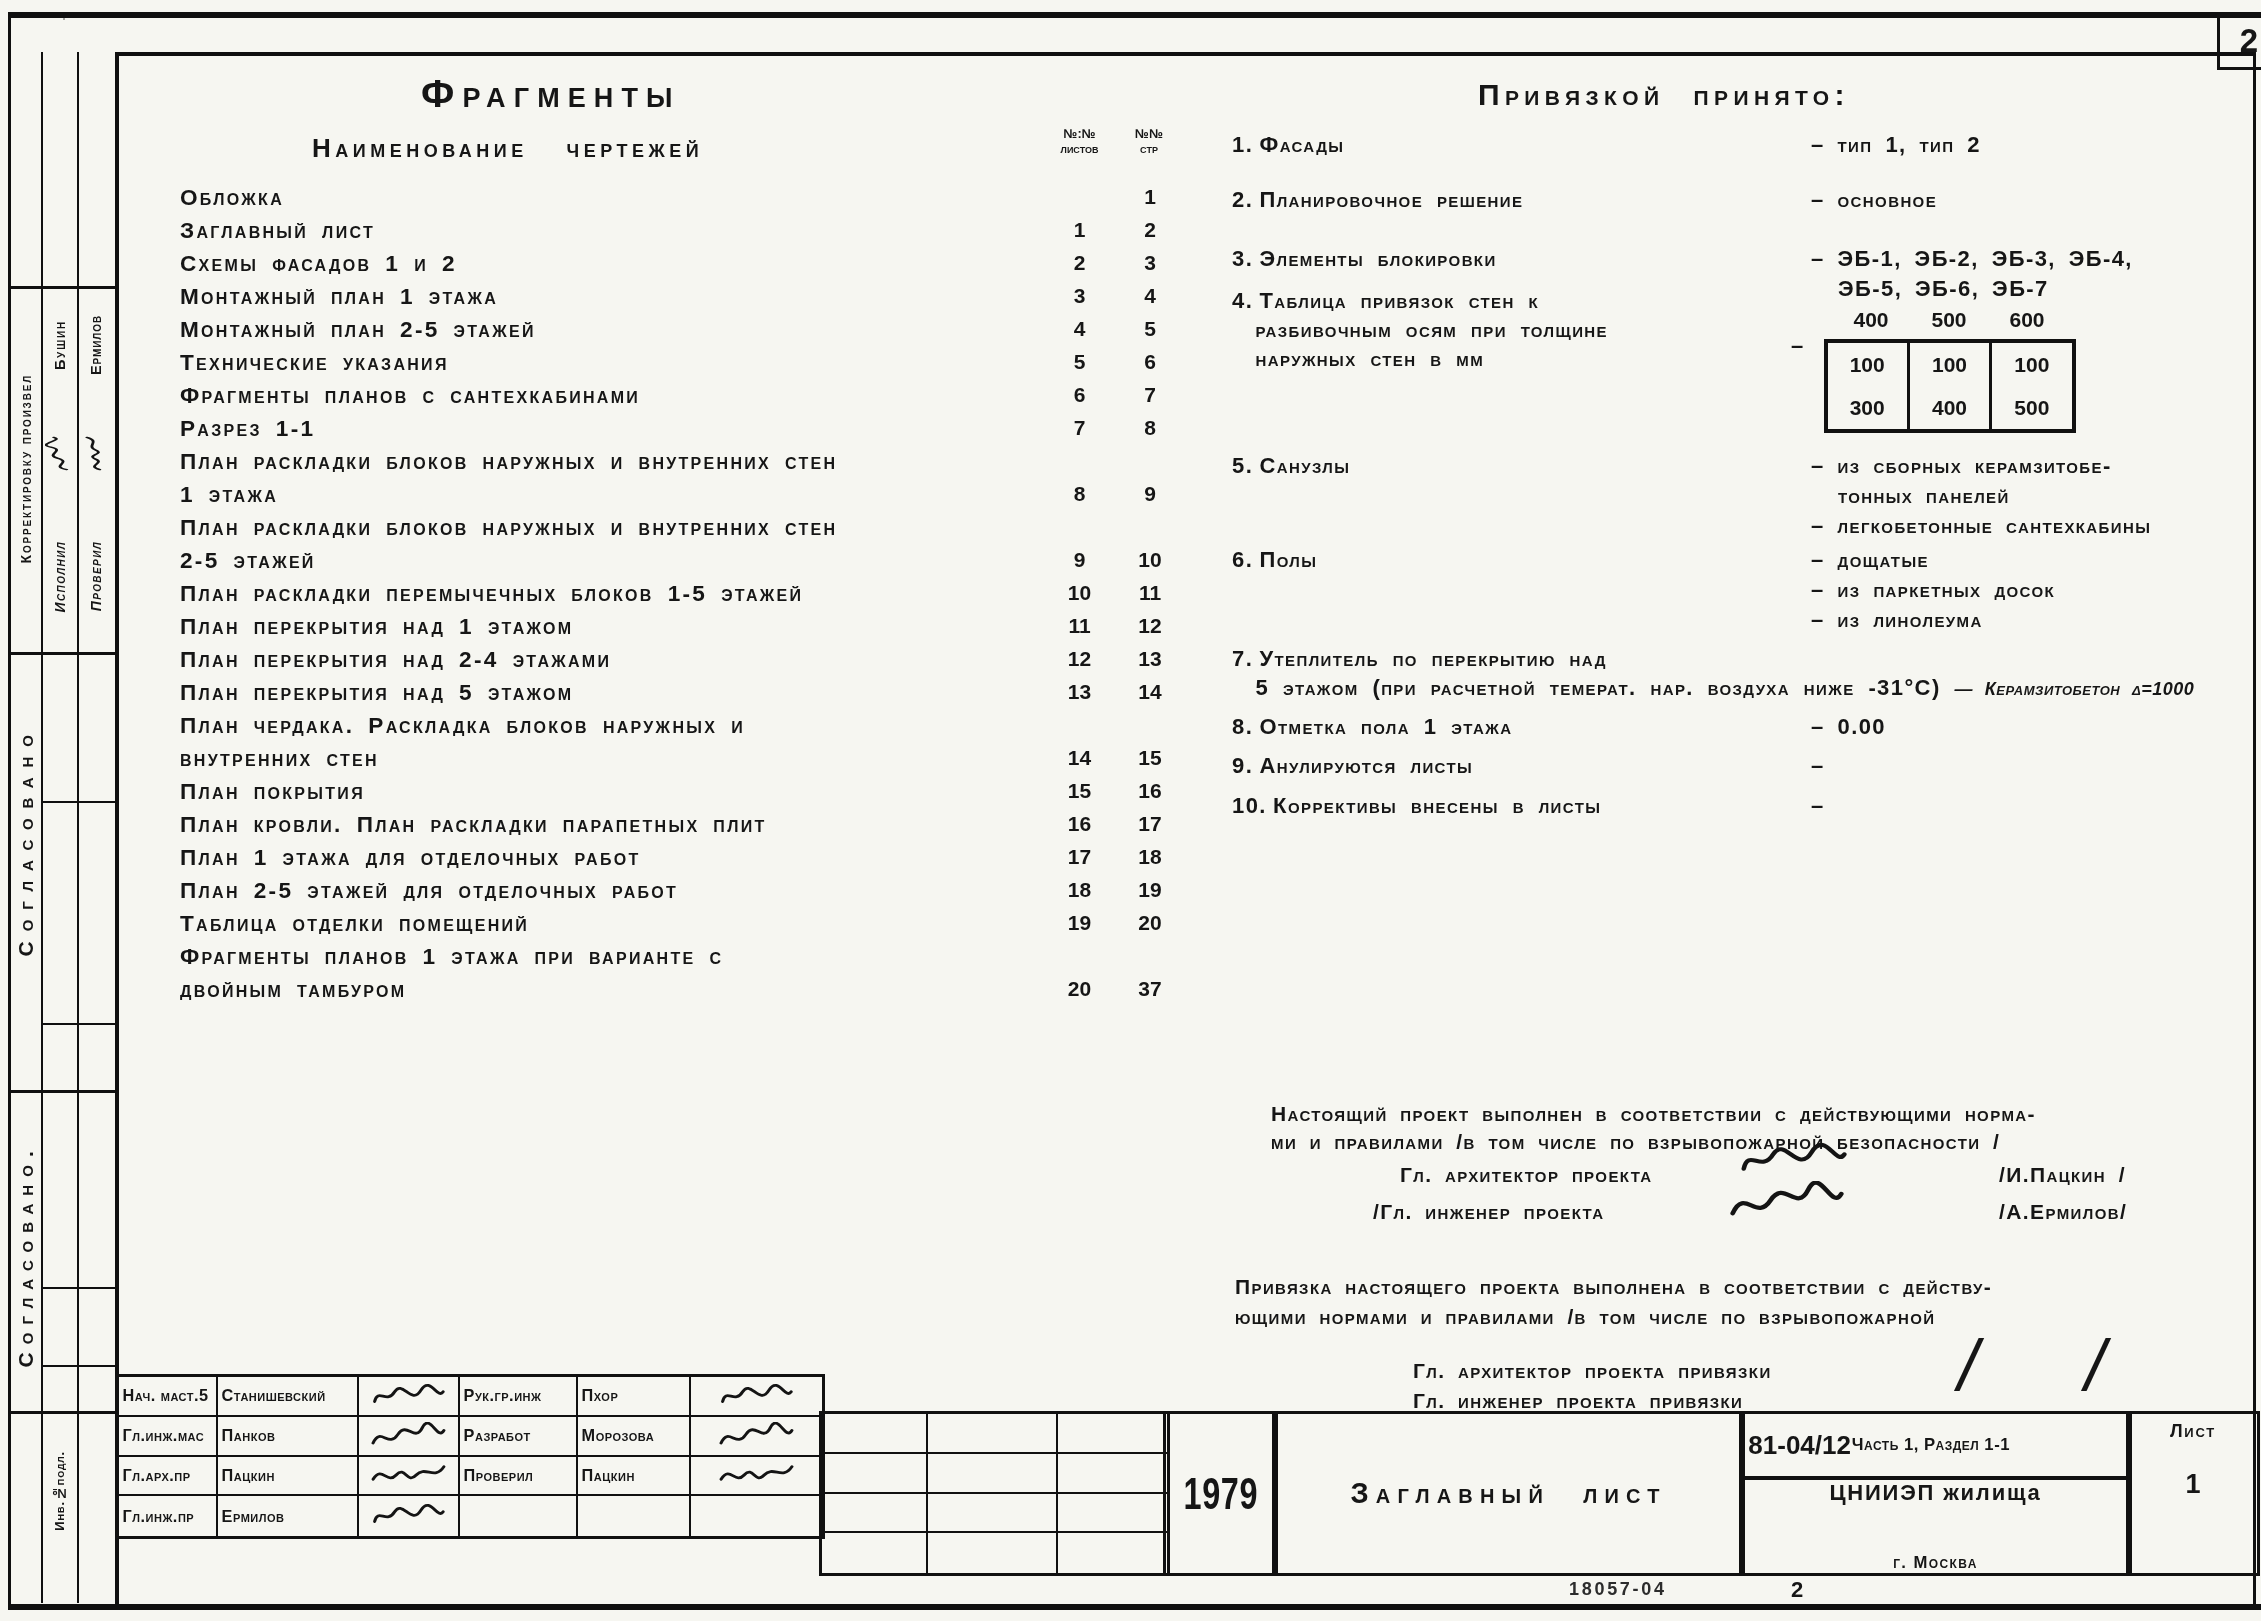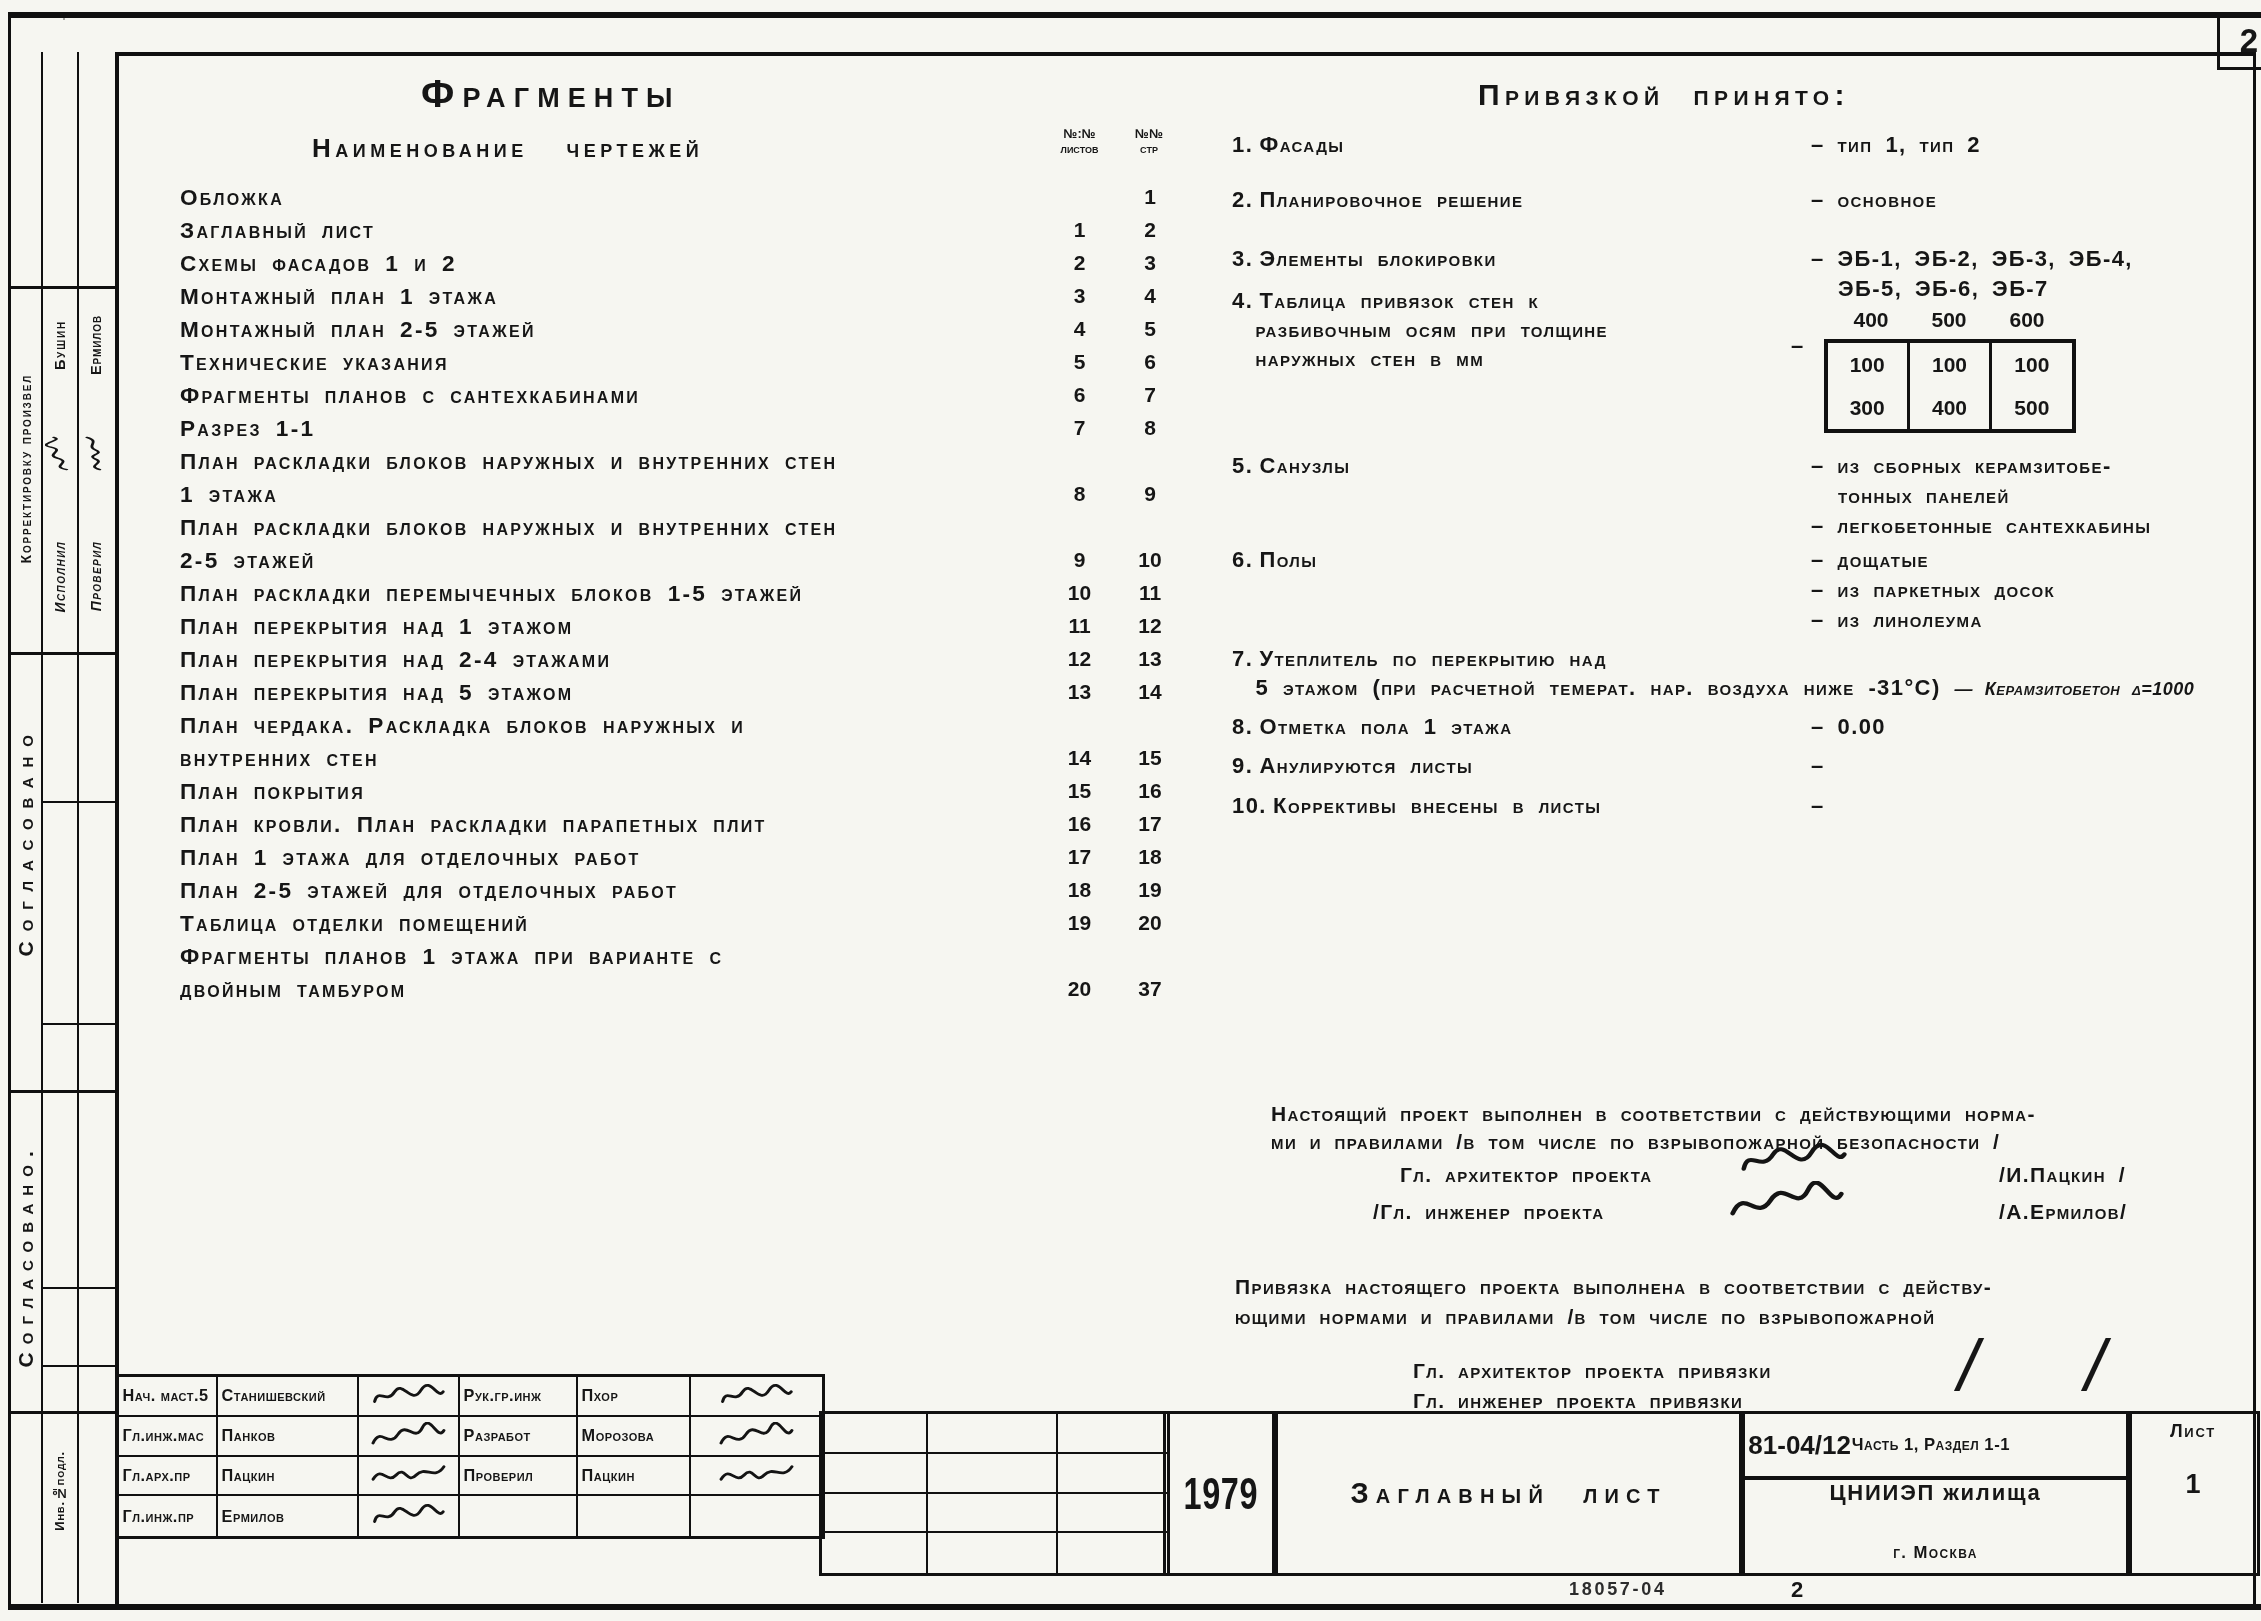--- a/index.html
+++ b/index.html
@@ -446,21 +446,21 @@
 
   <div class="tb-box" style="left:1272px;top:1411px;width:467px;height:159px;">
     <span class="sc" style="font-size:29px;font-weight:700;letter-spacing:7.2px;word-spacing:18px;">Заглавный лист</span>
   </div>
 
   <div class="tb-box" style="left:1739px;top:1411px;width:387px;height:159px;flex-direction:column;align-items:stretch;justify-content:flex-start;">
     <div style="height:62px;border-bottom:4.1px solid #111;display:flex;align-items:center;padding-left:6.3px;white-space:nowrap;overflow:hidden;">
       <span style="font-size:26px;font-weight:700;">81-04/12</span>
       <span class="sc" style="font-size:16.7px;font-weight:700;margin-left:0.9px;letter-spacing:0.5px;">Часть 1, Раздел 1-1</span>
     </div>
-    <div style="flex:1;display:flex;flex-direction:column;align-items:center;justify-content:flex-start;gap:37px;">
+    <div style="flex:1;display:flex;flex-direction:column;align-items:center;justify-content:space-between;gap:37px;">
       <span style="font-size:22px;font-weight:700;letter-spacing:1.8px;">ЦНИИЭП жилища</span>
       <span class="sc" style="font-size:16.7px;font-weight:700;letter-spacing:1.4px;">г. Москва</span>
     </div>
   </div>
 
   <div class="tb-box" style="left:2126px;top:1411px;width:128px;height:159px;flex-direction:column;justify-content:flex-start;">
     <span class="sc" style="font-size:18px;font-weight:700;letter-spacing:1.8px;margin-top:7.2px;">Лист</span>
     <span style="font-size:27px;font-weight:700;margin-top:27px;">1</span>
   </div>
 

